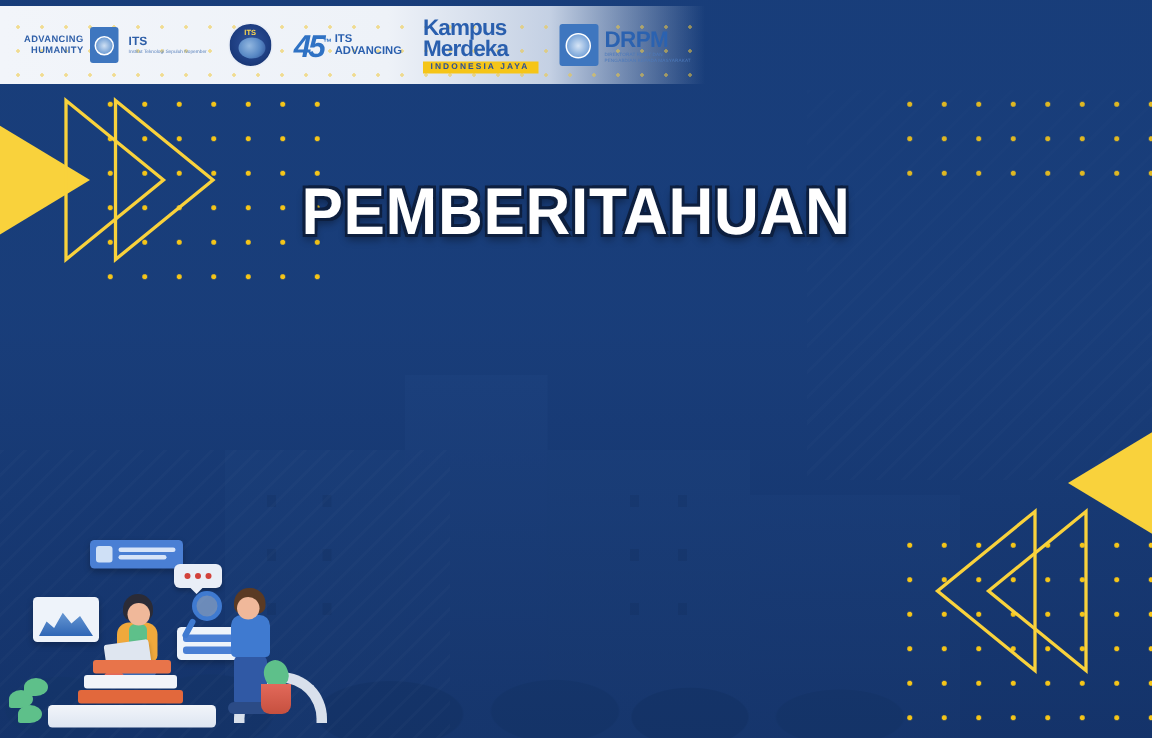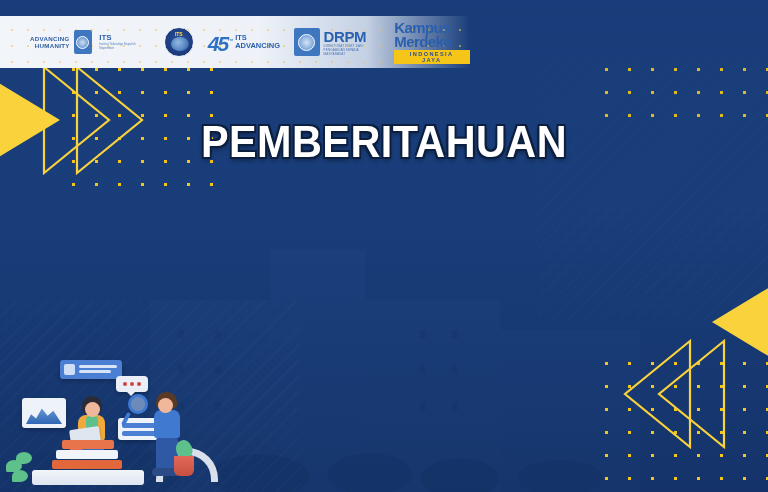--- a/index.html
+++ b/index.html
@@ -57,25 +57,25 @@
       rgba(255,255,255,.06) 0px, rgba(255,255,255,.06) 2px,
       transparent 2px, transparent 12px);
   }
   .tint {
     position: absolute; left:0; top:0; width:768px; height:492px;
     background: linear-gradient(180deg, rgba(24,61,121,.92) 0%, rgba(24,61,121,.80) 45%, rgba(20,52,106,.78) 100%);
   }
 
   
   .logo-band {
-    position: absolute; left: 0; top: 16px;
+    position: absolute; left: 0; top: 4px;
     width: 470px; height: 52px;
     background: linear-gradient(90deg,#f2f5fa 0%, #eef2f8 55%, rgba(226,234,246,.85) 78%, rgba(200,214,236,0) 100%);
     display: flex; align-items: center;
-    padding-left: 30px;
+    padding-left: 16px;
     gap: 14px;
   }
   .band-dots {
     position: absolute; left: 0; top: 0; width: 470px; height: 52px;
     background-image: radial-gradient(circle, rgba(240,200,60,.55) 1px, transparent 1.4px);
     background-size: 16px 16px;
     background-position: 4px 6px;
     pointer-events: none;
   }
   .logo { position: relative; display:flex; align-items:center; z-index:2; }
@@ -390,36 +390,36 @@
     </div>
 
     <div class="logo lg-bergerak">
       <div class="bg-mark">45<sup>™</sup></div>
       <div class="bergerak-txt">
         <div class="b1">ITS</div>
         <div class="b2">ADVANCING</div>
       </div>
     </div>
 
+    <div class="logo lg-kampus">
+      <div class="km-1">Kampus</div>
+      <div class="km-2">Merdeka</div>
+      <div class="km-3">INDONESIA JAYA</div>
+    </div>
+
     <div class="logo lg-drpm">
       <div class="drpm-seal">
           <div class="sl"></div>
         </div>
       <div class="drpm-txt">
         <div class="d1">DRPM</div>
         <div class="d2">DIREKTORAT RISET DAN</div>
         <div class="d2">PENGABDIAN KEPADA MASYARAKAT</div>
       </div>
     </div>
-
-    <div class="logo lg-kampus">
-      <div class="km-1">Kampus</div>
-      <div class="km-2">Merdeka</div>
-      <div class="km-3">INDONESIA JAYA</div>
-    </div>
   </div>
 
   <div class="headline">
     <div class="h-main">PEMBERITAHUAN</div>
   </div>
 
   <div class="illus">
     <div class="i-el arc"></div>
 
     <div class="i-el card-blue">

